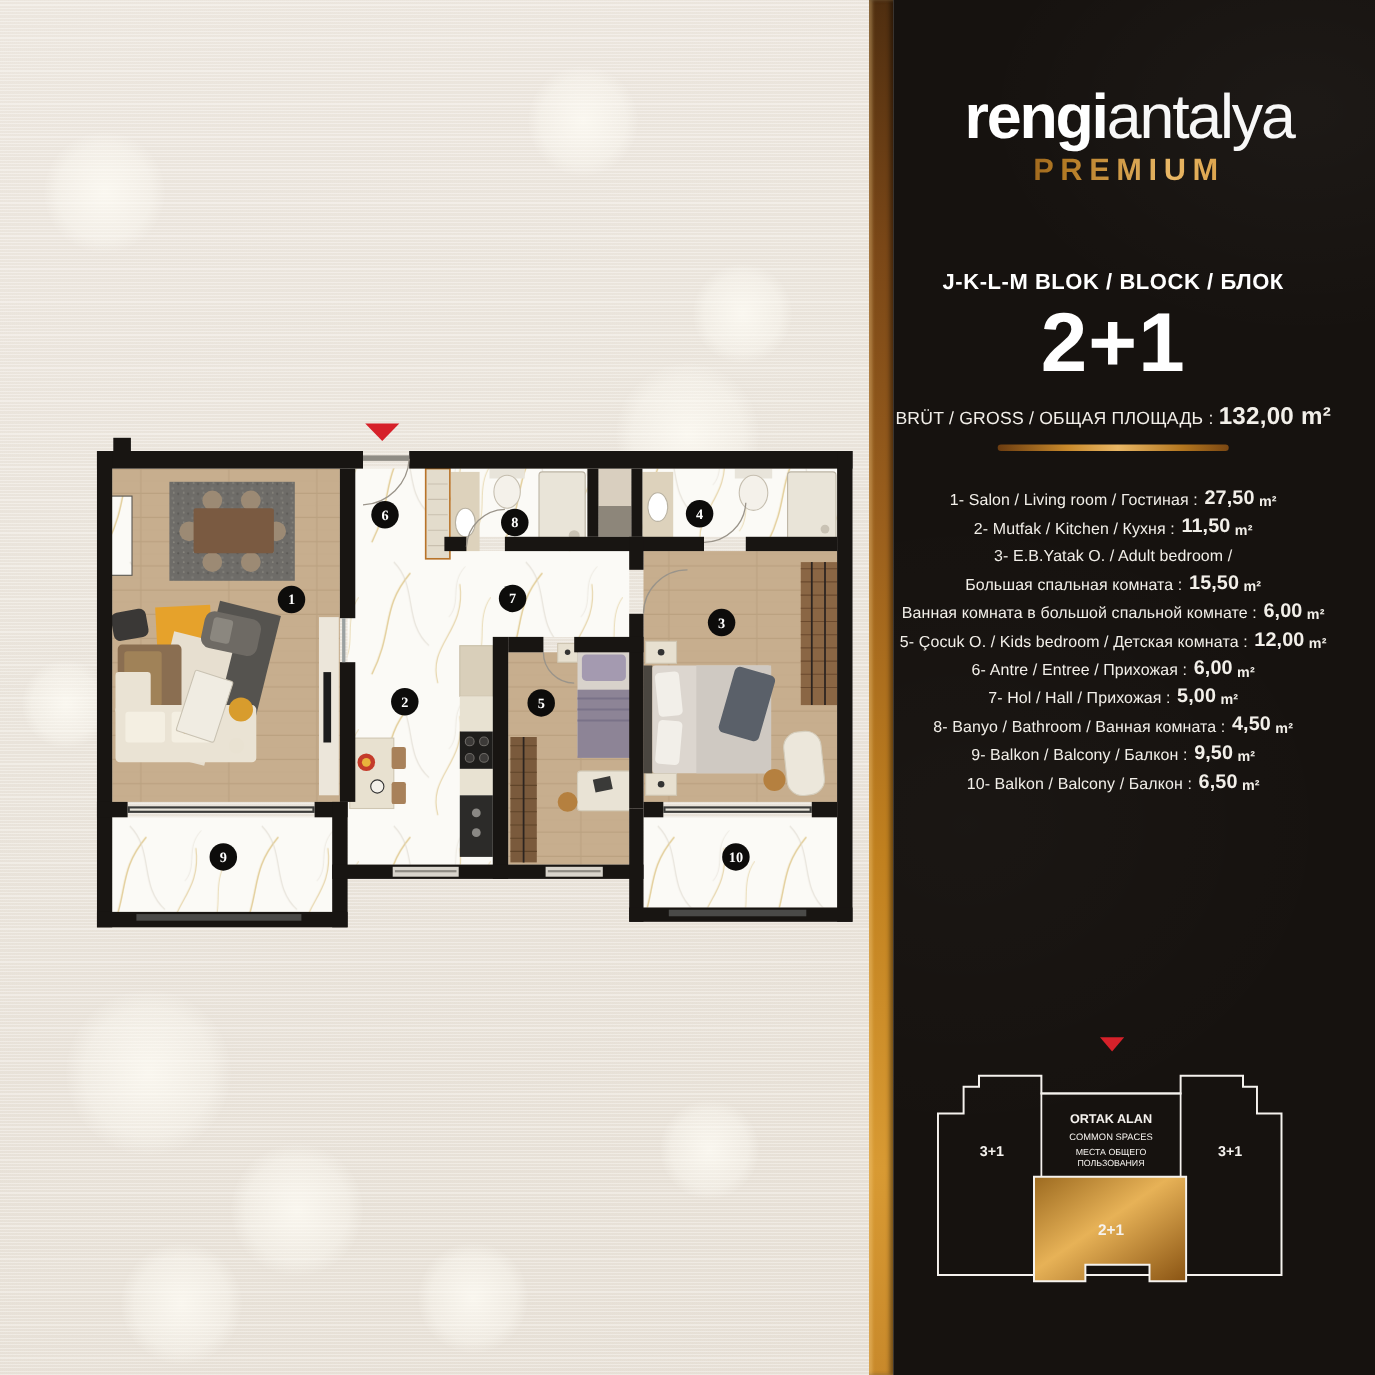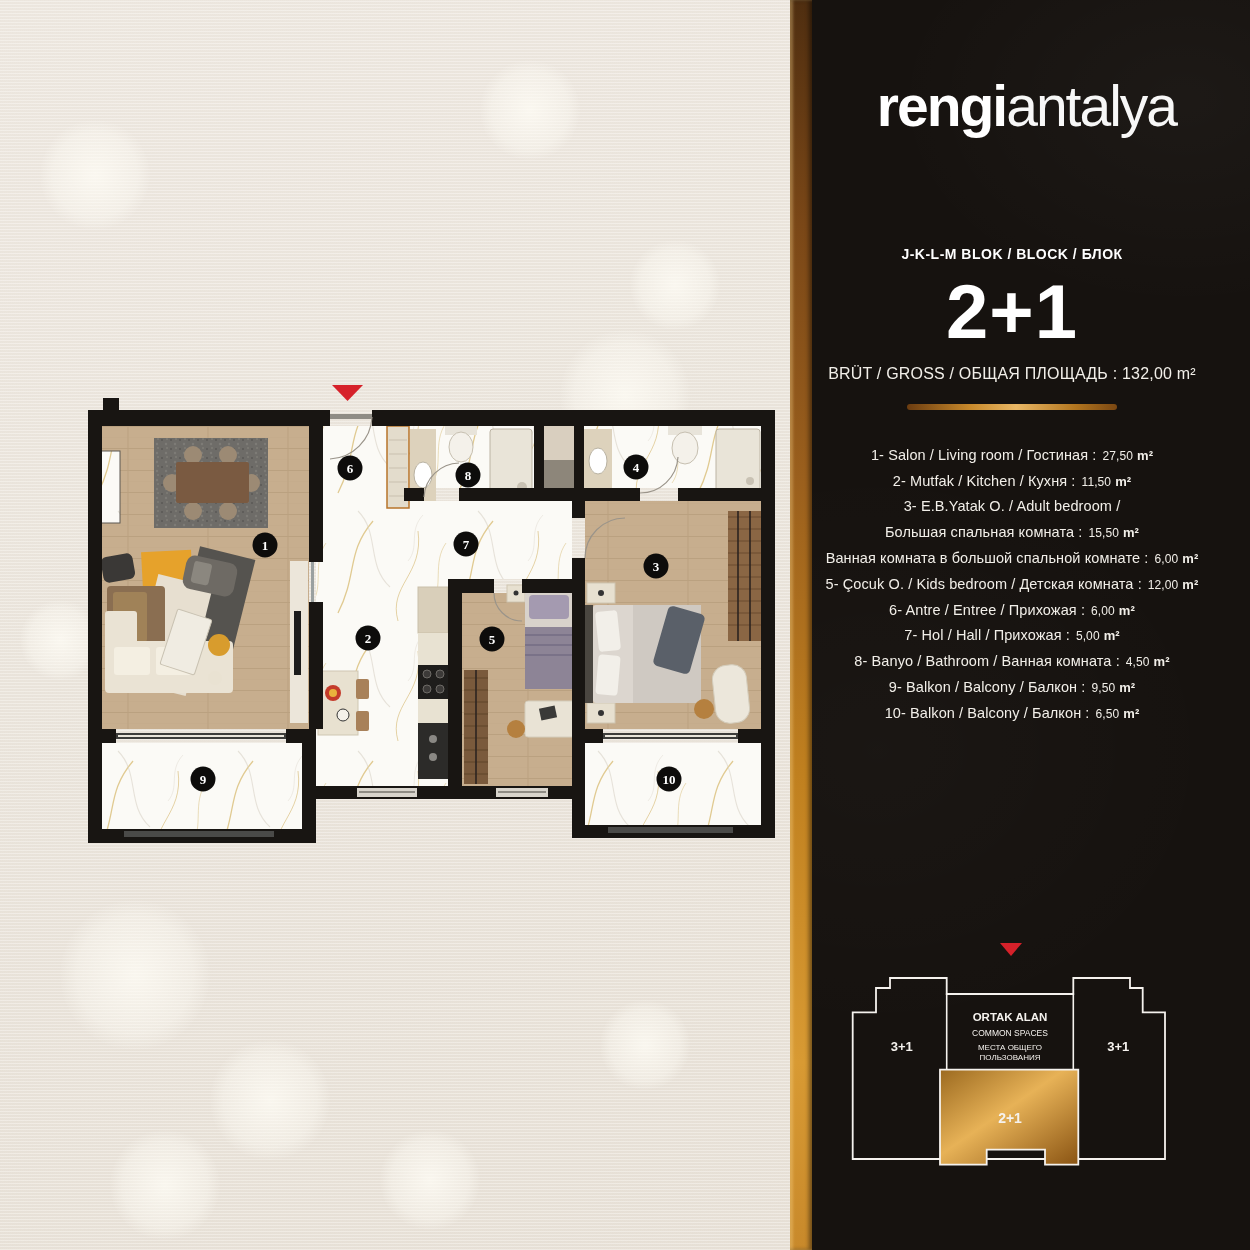--- a/index.html
+++ b/index.html
@@ -36,32 +36,32 @@
   .logo{position:absolute;top:78px;right:74px;text-align:center;line-height:1;}
   .logo .wordmark{font-size:57px;letter-spacing:-2px;color:#ffffff;white-space:nowrap;}
   .logo .bold{font-weight:700;}
   .logo .light{font-weight:400;opacity:.97;}
   .logo .premium{
     margin-top:6px;font-size:28px;font-weight:700;letter-spacing:6px;
     background:linear-gradient(90deg,#7a4712 0%,#b37a24 30%,#e9b765 62%,#c8892b 100%);
     -webkit-background-clip:text;background-clip:text;color:transparent;
   }
   .head{position:absolute;left:0;top:0;width:400px;text-align:center;}
-  .block-line{position:absolute;top:246px;width:100%;font-size:14px;font-weight:700;letter-spacing:.5px;color:#fff;}
+  .block-line{position:absolute;top:246px;width:100%;font-size:20px;font-weight:700;letter-spacing:.5px;color:#fff;}
   .unit-type{position:absolute;top:268px;width:100%;font-size:76px;font-weight:700;color:#fff;letter-spacing:1px;}
   .gross-line{position:absolute;top:365px;width:100%;font-size:16px;font-weight:400;color:#f2efe9;letter-spacing:.2px;}
-  .gross-line b{font-size:16px;font-weight:400;margin-top:16px;}
+  .gross-line b{font-size:22px;font-weight:700;margin-top:16px;}
   .divider{
     position:absolute;top:404px;left:95px;width:210px;height:6px;border-radius:3px;
     background:linear-gradient(90deg,#6b3c10 0%,#c8892b 30%,#e9b765 52%,#b3761f 80%,#7a4712 100%);
   }
   .room-list{position:absolute;top:437px;left:0;width:400px;}
   .room-row{height:25.8px;display:flex;align-items:flex-end;justify-content:center;
     font-size:14.5px;color:#f2efe9;letter-spacing:.1px;white-space:nowrap;}
-  .room-row .area{font-size:12px;font-weight:400;margin-left:6px;margin-top:25px;}
+  .room-row .area{font-size:18px;font-weight:700;margin-left:6px;margin-top:25px;}
   .room-row .unitt{font-size:13px;font-weight:700;margin-left:4px;}
   
   .plan-svg{position:absolute;left:88px;top:383px;}
   .diagram-svg{position:absolute;left:38px;top:938px;}
   .dg-txt{fill:#f5f2ee;text-anchor:middle;font-family:"Liberation Sans",sans-serif;}
 </style>
 </head>
 <body>
 
 <div class="beige-bg">
@@ -292,20 +292,21 @@
       <text x="581" y="400.5" text-anchor="middle" font-size="13" font-weight="bold" fill="#ffffff" font-family="&quot;Liberation Serif&quot;, serif">10</text>
     </g>
 </svg>
 
 <div class="gold-strip"></div>
 
 <div class="panel">
 
   <div class="logo">
     <div class="wordmark"><span class="bold">rengi</span><span class="light">antalya</span></div>
+    <div class="premium">PREMIUM</div>
   </div>
 
   <div class="head">
     <div class="block-line">J-K-L-M BLOK / BLOCK / БЛОК</div>
     <div class="unit-type">2+1</div>
     <div class="gross-line">
       <span>BRÜT / GROSS / ОБЩАЯ ПЛОЩАДЬ :</span>
       <b><span>132,00</span> <span>m²</span></b>
     </div>
     <div class="divider"></div>

